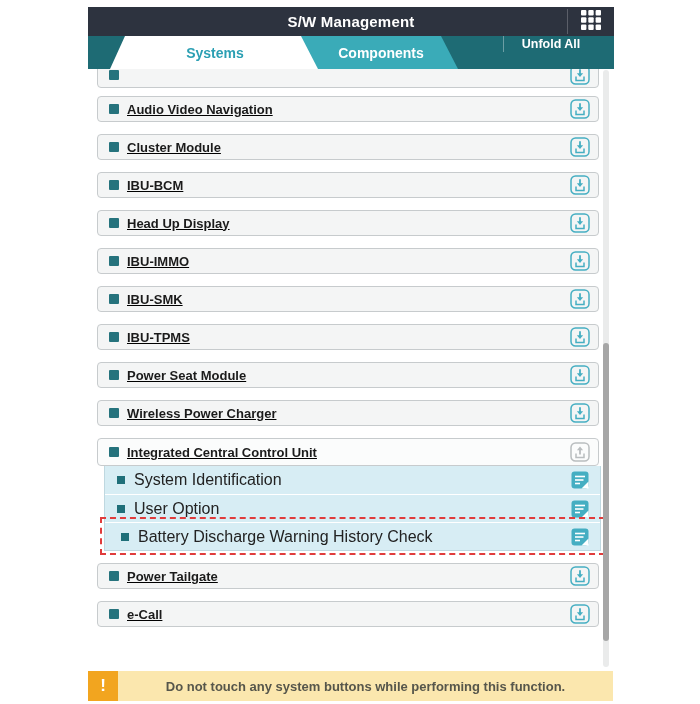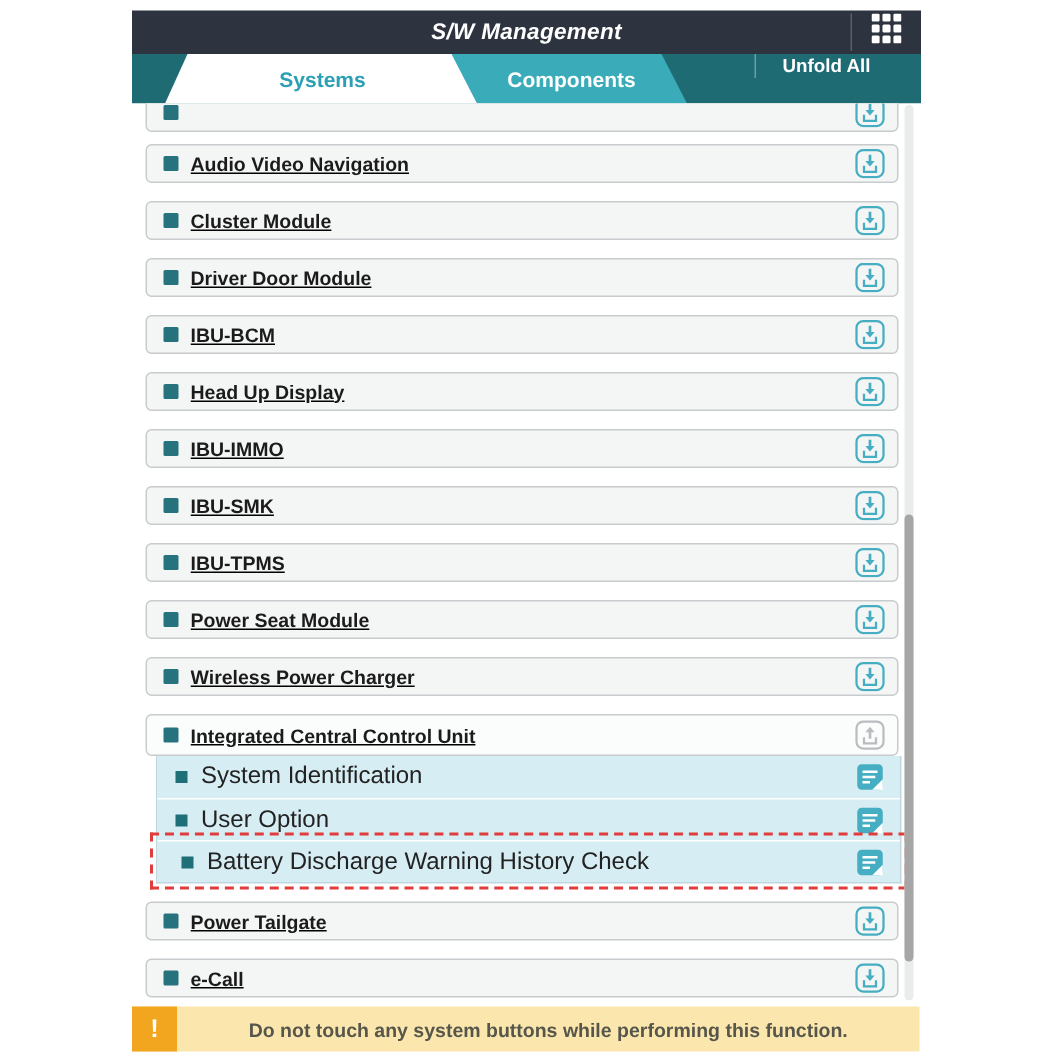--- a/index.html
+++ b/index.html
@@ -10,21 +10,21 @@
     --warning_text:#56564b; --highlight_dashed:#e03c3c;
     --scroll_track:#eaebeb; --scroll_thumb:#a6a6a6;
   }
   *{box-sizing:border-box;margin:0;padding:0;}
   html,body{width:700px;height:704px;background:#fff;overflow:hidden;
     font-family:"Liberation Sans",sans-serif;}
   .canvas{position:absolute;top:0;left:0;width:700px;height:704px;background:#fff;}
   .app{position:absolute;left:88px;top:7px;width:526px;}
 
   
-  .header{position:relative;height:29px;background:var(--header_bg);font-style:italic;}
+  .header{position:relative;height:29px;background:var(--header_bg);}
   .header-title{position:absolute;inset:0;display:flex;align-items:center;justify-content:center;
     color:#fff;font-size:15px;font-weight:bold;letter-spacing:.2px;}
   .header-divider{position:absolute;left:479px;top:2px;bottom:2px;width:1px;background:rgba(255,255,255,.22);}
   .grid-btn{position:absolute;left:480px;top:0;width:46px;height:29px;display:flex;
     align-items:center;justify-content:center;cursor:pointer;}
 
   
   .tabbar{position:relative;height:33px;background:var(--tab_bar_bg);}
   .tab{position:absolute;top:0;height:33px;display:flex;align-items:center;justify-content:center;
     font-weight:bold;font-size:14px;cursor:pointer;}
@@ -148,32 +148,20 @@
     <svg width="20" height="20" viewBox="0 0 20 20" fill="none" stroke="currentColor">
       <rect x="1" y="1" width="18" height="18" rx="4.5" stroke-width="1.5"></rect>
       <path d="M10 4.2v5" stroke-width="1.8"></path>
       <path d="M6.9 8.3L10 12l3.1-3.7z" fill="currentColor" stroke="none"></path>
       <path d="M6 11.5v4h8v-4" stroke-width="1.5"></path>
     </svg>
             </span>
           </div>
           <div class="row">
             <span class="bullet"></span>
-            <span class="row-label">Driver Door Module</span>
-            <span class="row-icon teal-ic">
-    <svg width="20" height="20" viewBox="0 0 20 20" fill="none" stroke="currentColor">
-      <rect x="1" y="1" width="18" height="18" rx="4.5" stroke-width="1.5"></rect>
-      <path d="M10 4.2v5" stroke-width="1.8"></path>
-      <path d="M6.9 8.3L10 12l3.1-3.7z" fill="currentColor" stroke="none"></path>
-      <path d="M6 11.5v4h8v-4" stroke-width="1.5"></path>
-    </svg>
-            </span>
-          </div>
-          <div class="row">
-            <span class="bullet"></span>
             <span class="row-label">IBU-BCM</span>
             <span class="row-icon teal-ic">
     <svg width="20" height="20" viewBox="0 0 20 20" fill="none" stroke="currentColor">
       <rect x="1" y="1" width="18" height="18" rx="4.5" stroke-width="1.5"></rect>
       <path d="M10 4.2v5" stroke-width="1.8"></path>
       <path d="M6.9 8.3L10 12l3.1-3.7z" fill="currentColor" stroke="none"></path>
       <path d="M6 11.5v4h8v-4" stroke-width="1.5"></path>
     </svg>
             </span>
           </div>

